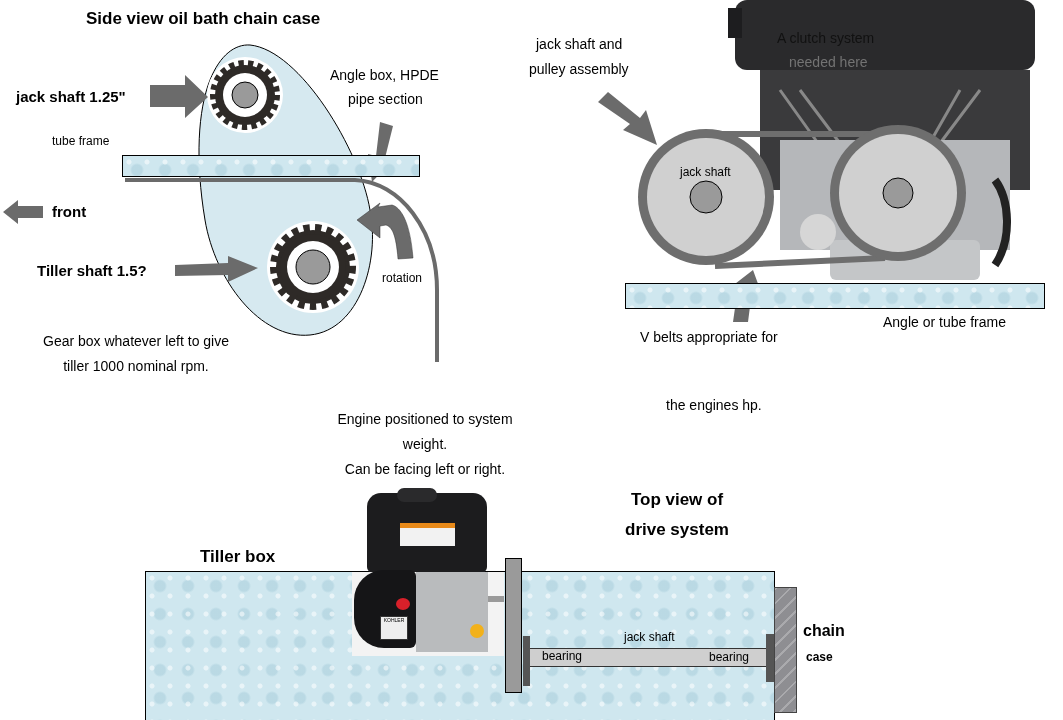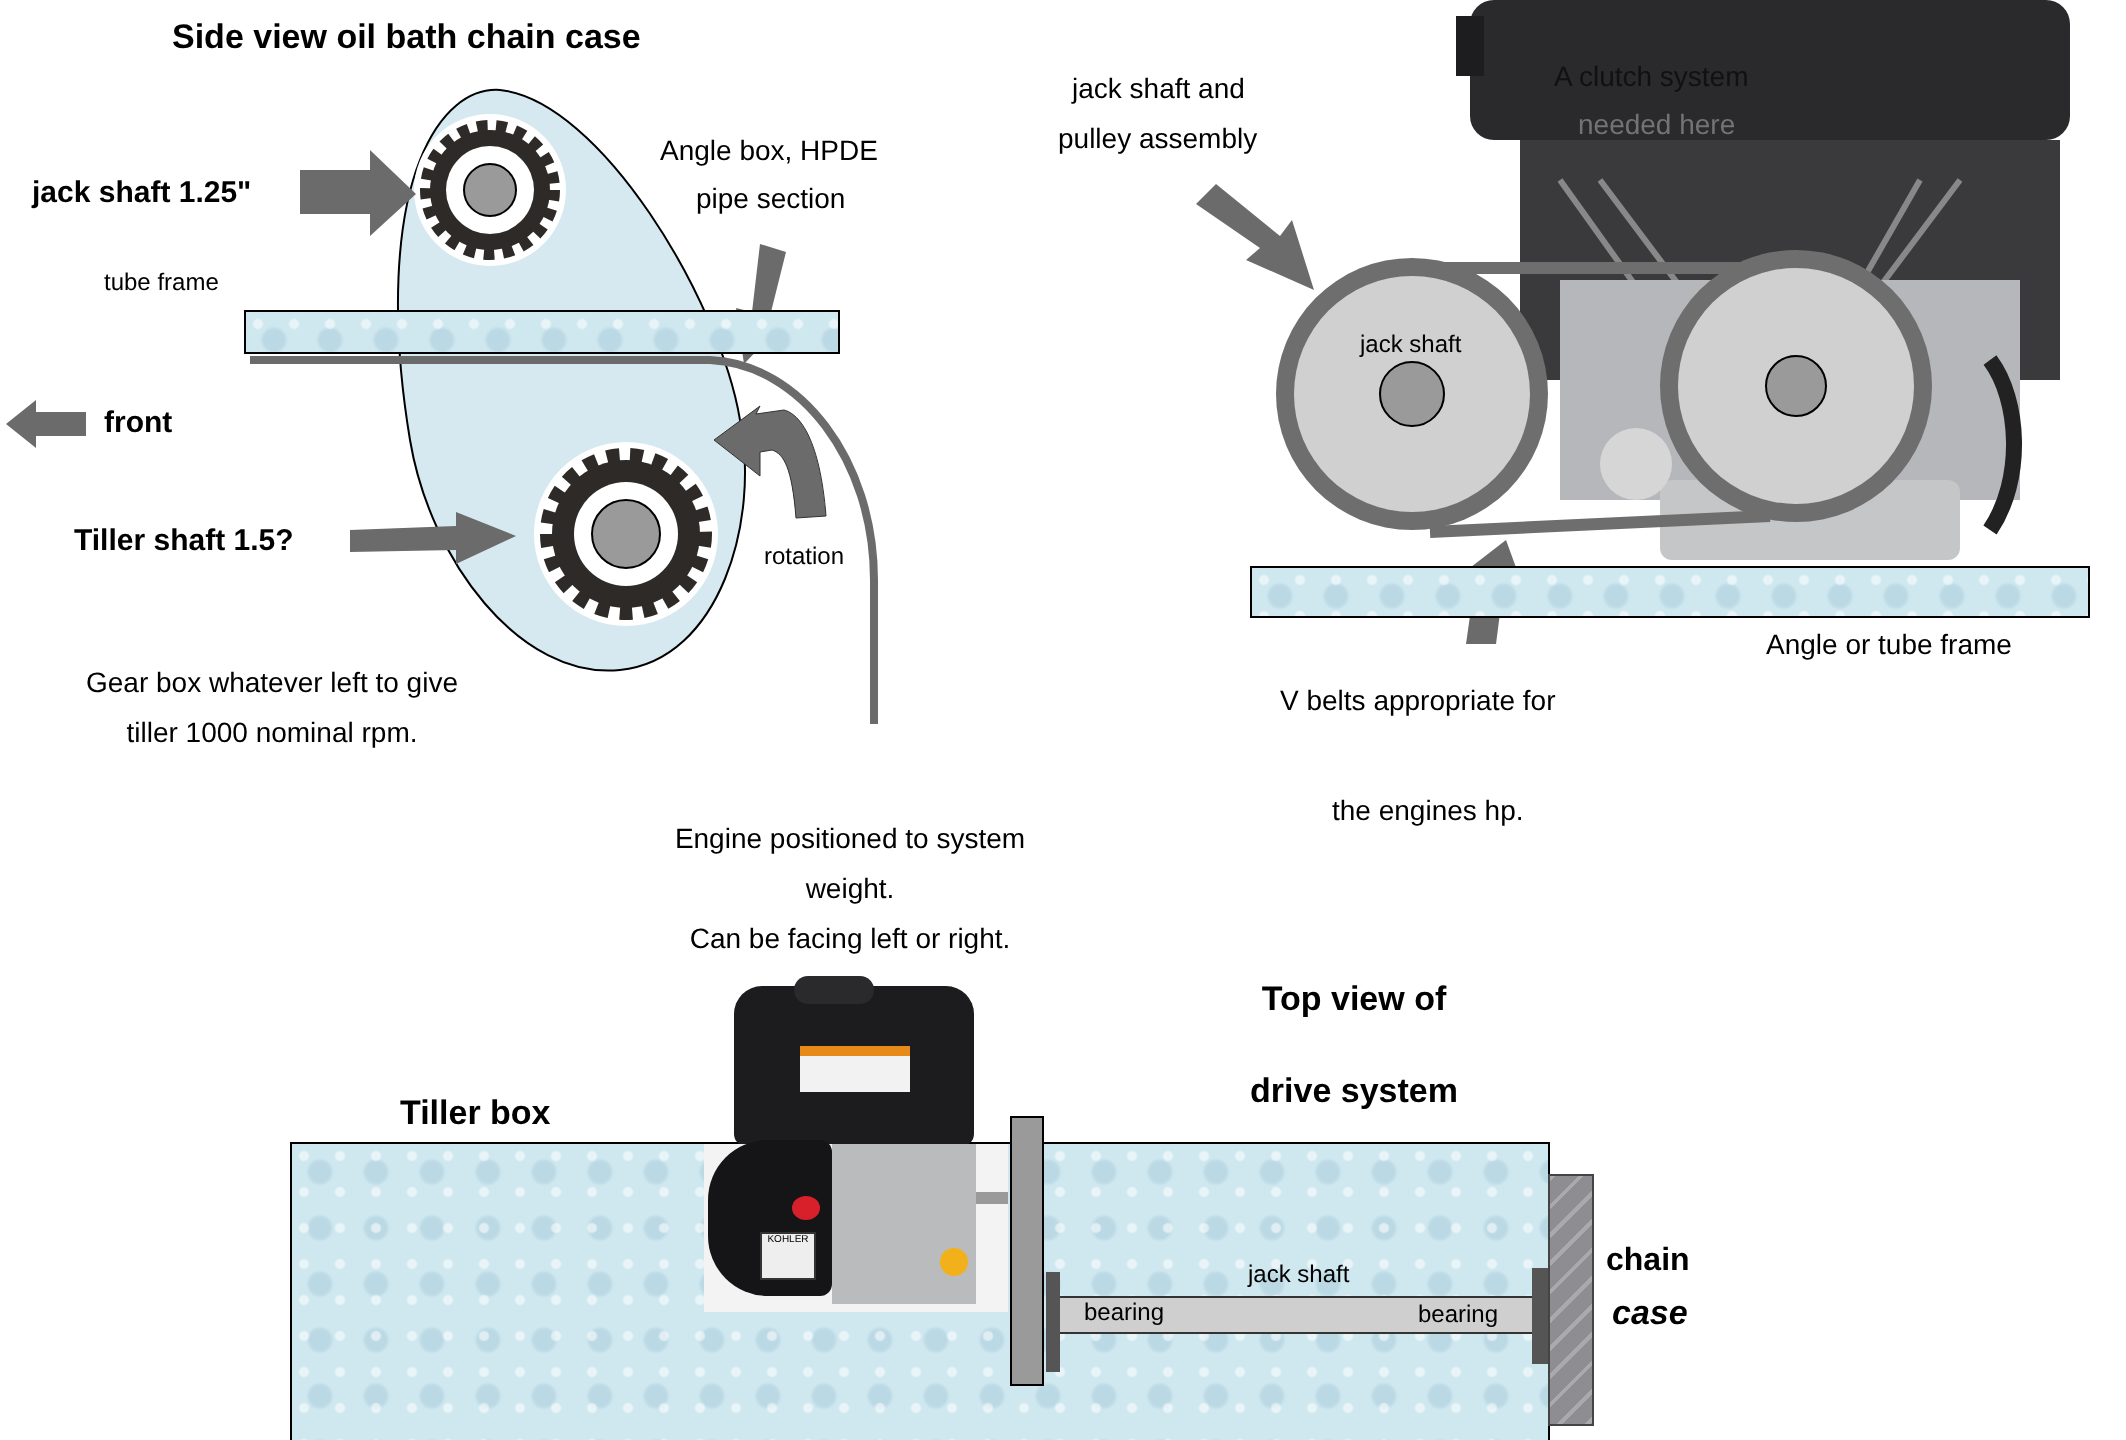--- a/index.html
+++ b/index.html
@@ -103,28 +103,28 @@
 <div class="lbl" style="left:20px;top:330px;width:232px;">Gear box whatever left to give</div>
 <div class="lbl" style="left:20px;top:355px;width:232px;">tiller 1000 nominal rpm.</div>
 
 <div class="lbl" style="left:536px;top:33px;">jack shaft and</div>
 <div class="lbl" style="left:529px;top:58px;">pulley assembly</div>
 <div class="lbl" style="left:777px;top:27px;color:#111;">A clutch system</div>
 <div class="lbl" style="left:789px;top:51px;color:#737373;">needed here</div>
 <div class="lbl small" style="left:680px;top:161px;">jack shaft</div>
 <div class="abs frame-tex" style="left:625px;top:283px;width:418px;height:24px;"></div>
 <div class="lbl" style="left:883px;top:311px;">Angle or tube frame</div>
-<div class="lbl" style="left:640px;top:339px;">V belts appropriate for</div>
+<div class="lbl" style="left:640px;top:326px;">V belts appropriate for</div>
 <div class="lbl" style="left:666px;top:351px;margin-top:43px;">the engines hp.</div>
 
 <div class="lbl" style="left:305px;top:408px;width:240px;">Engine positioned to system</div>
 <div class="lbl" style="left:305px;top:433px;width:240px;">weight.</div>
 <div class="lbl" style="left:305px;top:458px;width:240px;">Can be facing left or right.</div>
 <div class="lbl bold big" style="left:612px;top:485px;width:130px;">Top view of</div>
-<div class="lbl bold big" style="left:612px;top:515px;width:130px;margin-top:16px;">drive system</div>
+<div class="lbl bold big" style="left:612px;top:515px;width:130px;">drive system</div>
 <div class="lbl bold" style="left:200px;top:546px;font-size:17px;">Tiller box</div>
 
 <div class="abs frame-tex" style="left:145px;top:571px;width:628px;height:148px;"></div>
 
 <div class="abs" style="left:352px;top:488px;width:152px;height:168px;">
   <div class="abs" style="left:15px;top:5px;width:120px;height:80px;background:#1c1c1e;border-radius:14px 14px 6px 6px;"></div>
   <div class="abs" style="left:45px;top:0;width:40px;height:14px;background:#2a2a2c;border-radius:8px;"></div>
   <div class="abs" style="left:48px;top:35px;width:55px;height:18px;background:#f2f2f2;border-top:5px solid #e88a1a;"></div>
   <div class="abs" style="left:0;top:84px;width:152px;height:84px;background:#f3f3f3;"></div>
   <div class="abs" style="left:2px;top:82px;width:62px;height:78px;background:#151517;border-radius:30px 6px 6px 30px;"></div>
@@ -140,13 +140,13 @@
 <div class="abs" style="left:523px;top:636px;width:7px;height:50px;background:#555;"></div>
 <div class="abs" style="left:766px;top:634px;width:8px;height:48px;background:#555;"></div>
 
 <div class="abs" style="left:530px;top:648px;width:236px;height:17px;background:#cfcfcf;border-top:1px solid #333;border-bottom:1px solid #333;"></div>
 <div class="lbl small" style="left:624px;top:626px;">jack shaft</div>
 <div class="lbl small" style="left:542px;top:645px;">bearing</div>
 <div class="lbl small" style="left:709px;top:646px;">bearing</div>
 
 <div class="abs plate-tex" style="left:774px;top:587px;width:21px;height:124px;"></div>
 <div class="lbl bold" style="left:803px;top:620px;font-size:16px;">chain</div>
-<div class="lbl bold" style="left:806px;top:646px;font-size:17px;font-style:italic;">case</div>
+<div class="lbl bold" style="left:806px;top:646px;font-size:12px;">case</div>
 
 </body></html>

